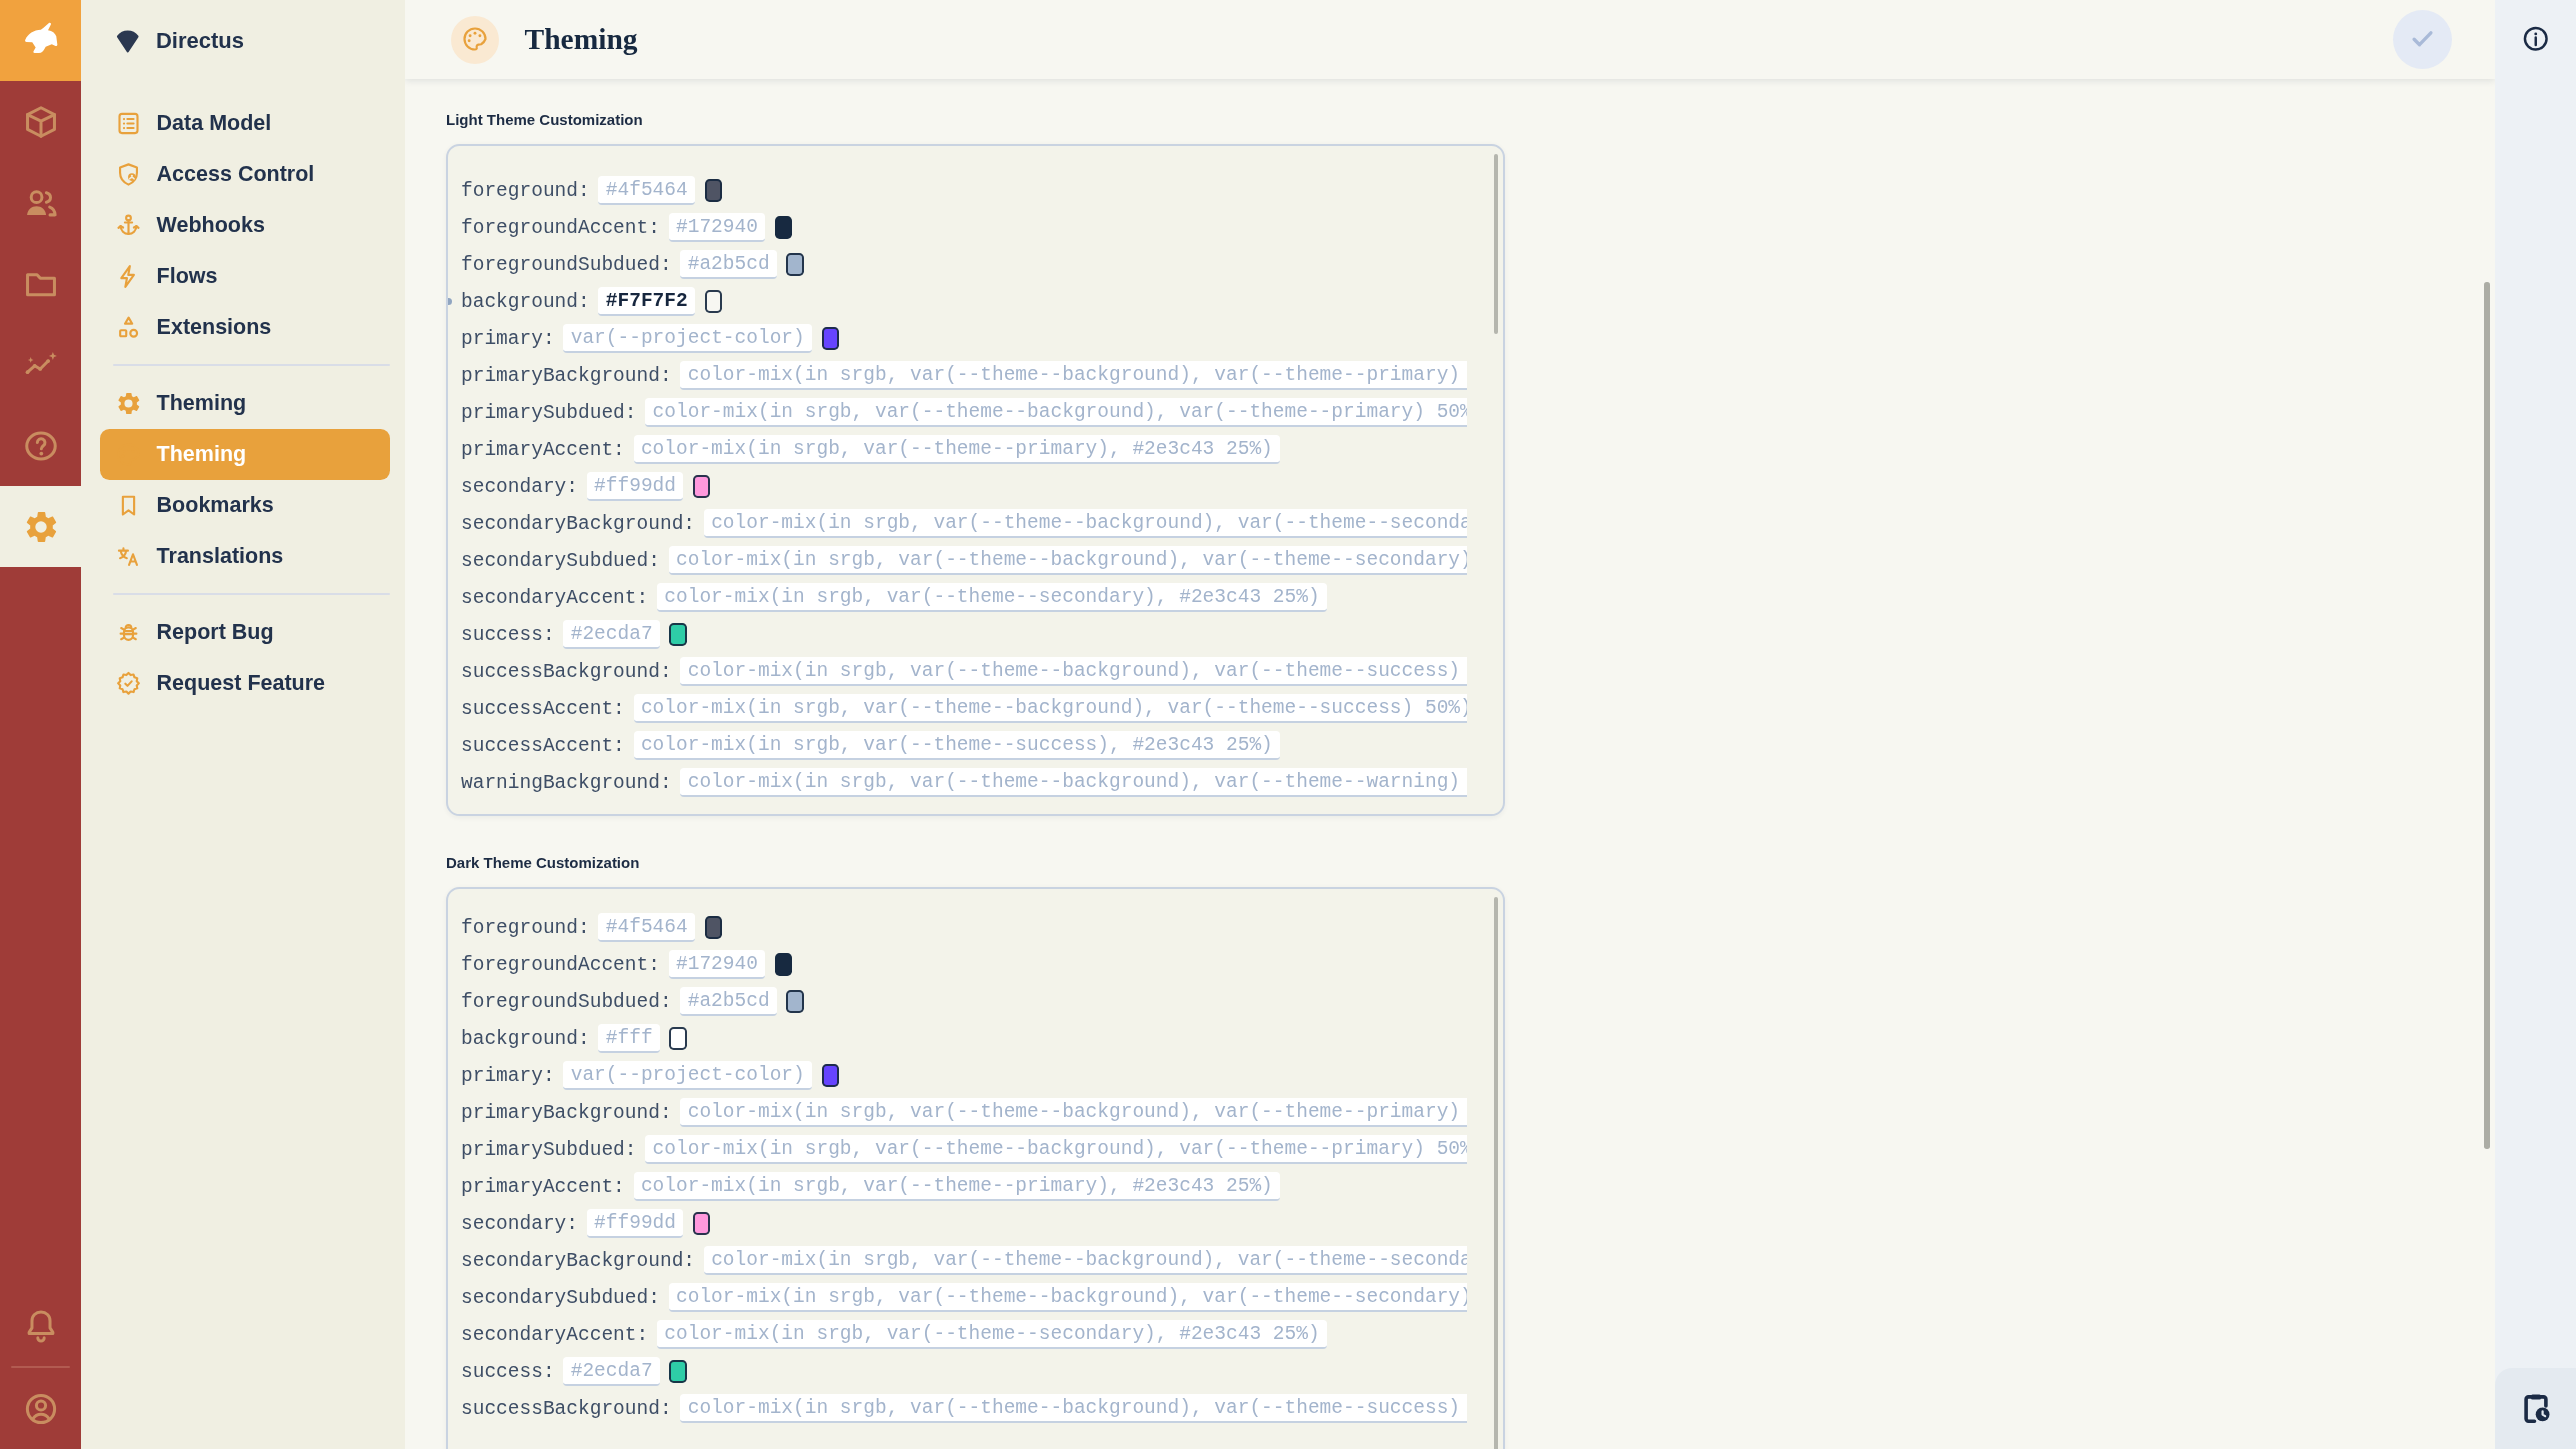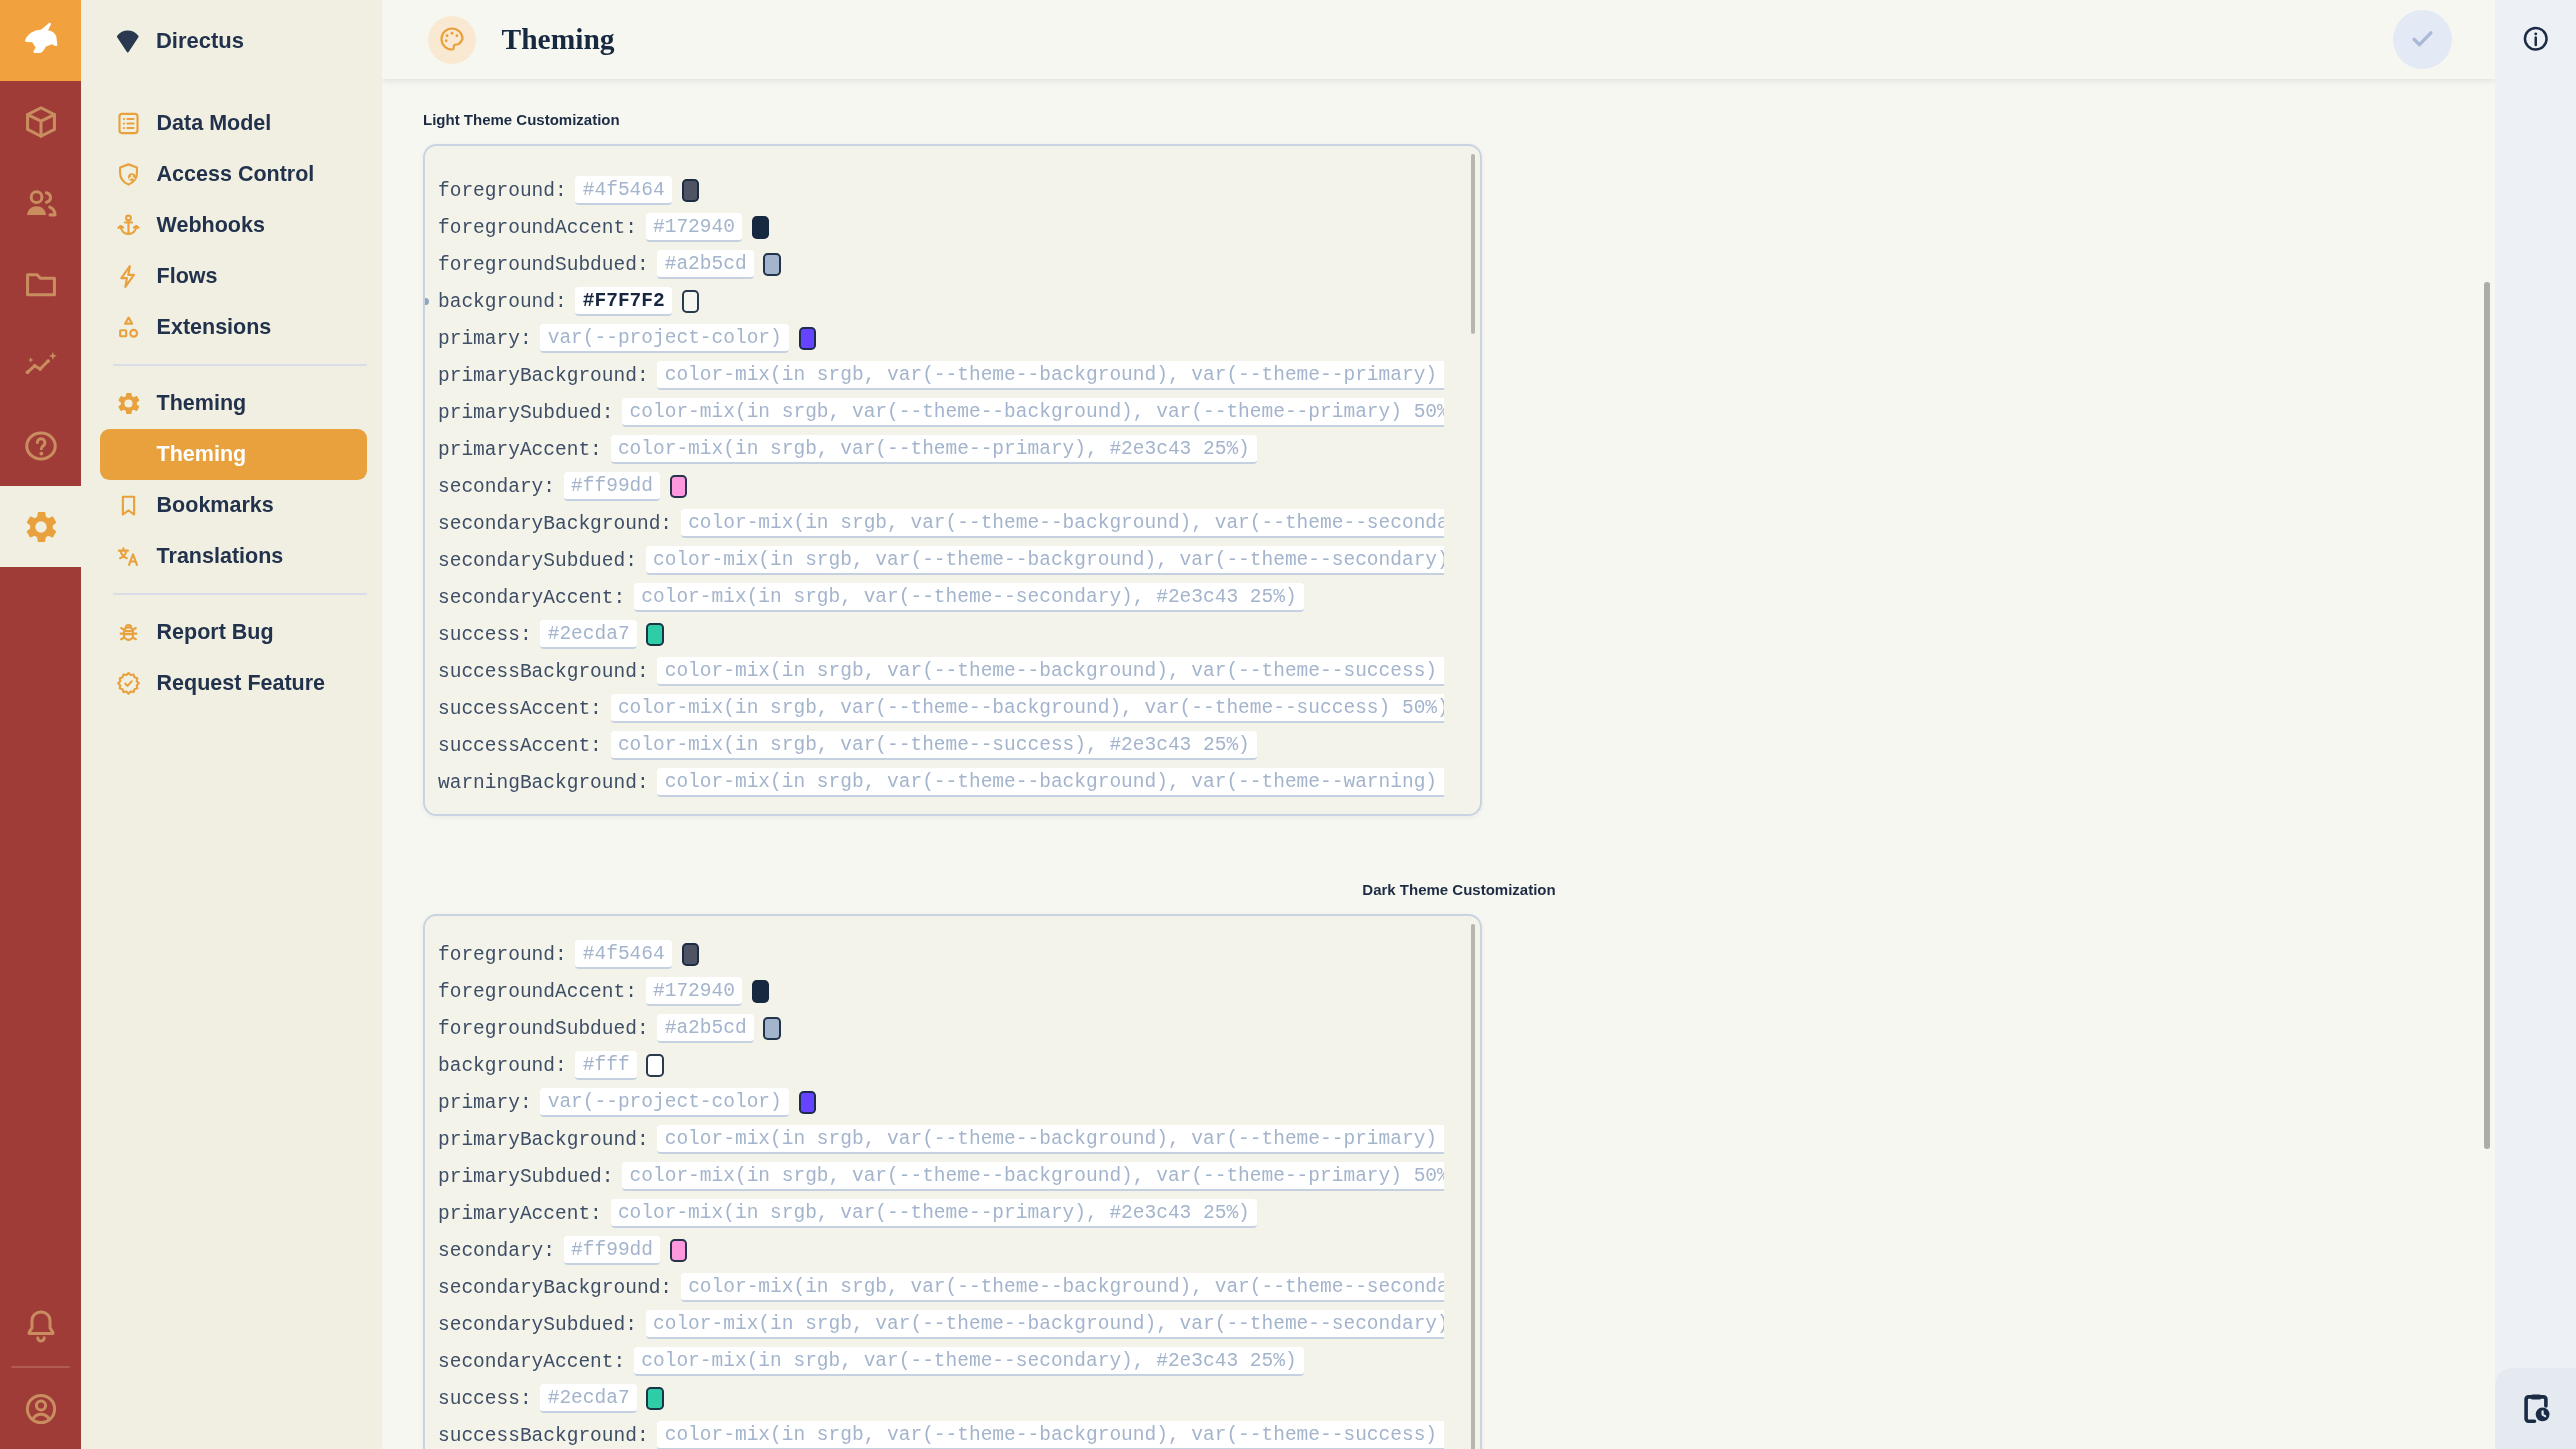--- a/index.html
+++ b/index.html
@@ -11,21 +11,21 @@
   .module-bar { width:81px; flex:none; background:var(--module-bar-bg); display:flex; flex-direction:column; }
   .logo-cell { width:81px; height:81px; background:var(--logo-bg); display:flex; align-items:center; justify-content:center; color:#fff; cursor:pointer; }
   .logo-cell svg { width:43px; height:43px; }
   .mod { width:81px; height:81px; display:flex; align-items:center; justify-content:center; color:var(--module-icon); cursor:pointer; }
   .mod .mod-icon, .mod .mod-icon svg { width:38px; height:38px; display:block; }
   .mod.active { background:var(--sidebar-bg); color:var(--nav-icon); }
   .mod-bottom { margin-top:auto; }
   .bar-divider { width:59px; height:2px; border-radius:1.3px; background:var(--module-divider); margin:0 auto; }
 
   
-  .sidebar { width:301px; flex:none; background:var(--sidebar-bg); overflow:hidden; }
+  .sidebar { width:324px; flex:none; background:var(--sidebar-bg); overflow:hidden; }
   .project-row { height:81px; display:flex; align-items:center; padding-left:32px; gap:13.4px; cursor:pointer; }
   .project-icon, .project-icon svg { width:29.5px; height:29.5px; color:var(--project-icon); display:block; }
   .project-name { font-size:22px; font-weight:700; color:var(--nav-text); }
   .nav { list-style:none; margin-top:17px; }
   .nav-item { height:51px; margin:0 15.4px 0 19px; padding-left:14.8px; border-radius:9.4px; display:flex; align-items:center; gap:14.8px; color:var(--nav-text); font-size:21.5px; font-weight:600; cursor:pointer; }
   .nav-icon, .nav-icon svg { width:27px; height:27px; color:var(--nav-icon); display:block; flex:none; }
   .nav-item.active { background:var(--active-bg); color:var(--active-text); }
   .nav-item.active .nav-icon { color:var(--active-text); }
   .nav-divider { height:2px; background:var(--divider); margin:11.4px 15.4px 11.4px 32px; border-radius:1.3px; }
   .version-row { color:var(--version-text); font-size:21px; }
@@ -35,21 +35,21 @@
   .content { flex:1; position:relative; background:var(--page-bg); overflow:hidden; }
   .page-header { height:79px; display:flex; align-items:center; padding-left:46px; position:relative; background:var(--page-bg); box-shadow:0 2.7px 6.7px rgba(23,41,64,.10); z-index:3; }
   .title-chip { width:48px; height:48px; border-radius:50%; background:var(--chip-bg); display:flex; align-items:center; justify-content:center; color:var(--nav-icon); flex:none; }
   .title-chip svg { width:28px; height:28px; }
   .page-title { margin-left:25.5px; font-family:"Liberation Serif", serif; font-size:29.5px; font-weight:700; color:var(--header-title); }
   .save-btn { position:absolute; right:43px; top:10px; width:59px; height:59px; border-radius:50%; background:var(--save-bg); display:flex; align-items:center; justify-content:center; color:var(--save-check); cursor:pointer; }
   .save-btn svg { width:31px; height:31px; }
 
   .page-body { padding-left:41px; }
   .section-heading { margin-top:27px; font-size:15px; font-weight:700; line-height:28px; color:var(--heading-text); }
-  .section-heading.second { margin-top:60px;text-align:center; }
+  .section-heading.second { margin-top:33px; }
   .panel { margin-top:10px; width:1059px; border:2px solid var(--panel-border); border-radius:13.4px; background:var(--panel-bg); overflow:hidden; position:relative; box-shadow:0 1.3px 5.4px rgba(23,41,64,.05); }
   .panel.light { height:672px; }
   .panel.dark { height:671px; }
   .rows { padding:26px 36px 0 13px; }
   .panel.dark .rows { padding-top:20px; }
   .code-row { height:37px; display:flex; align-items:center; position:relative; font-family:"Liberation Mono", monospace; font-size:19.5px; }
   .prop { color:var(--prop-text); margin-right:8.7px; white-space:pre; flex:none; }
   .clip { min-width:0; overflow:hidden; display:flex; }
   .pill { display:inline-flex; align-items:center; height:29.5px; padding:0 7.4px; background:var(--pill-bg); border-radius:4px; border-bottom:2px solid var(--pill-underline); white-space:pre; cursor:text; }
   .val { color:var(--value-text); }

